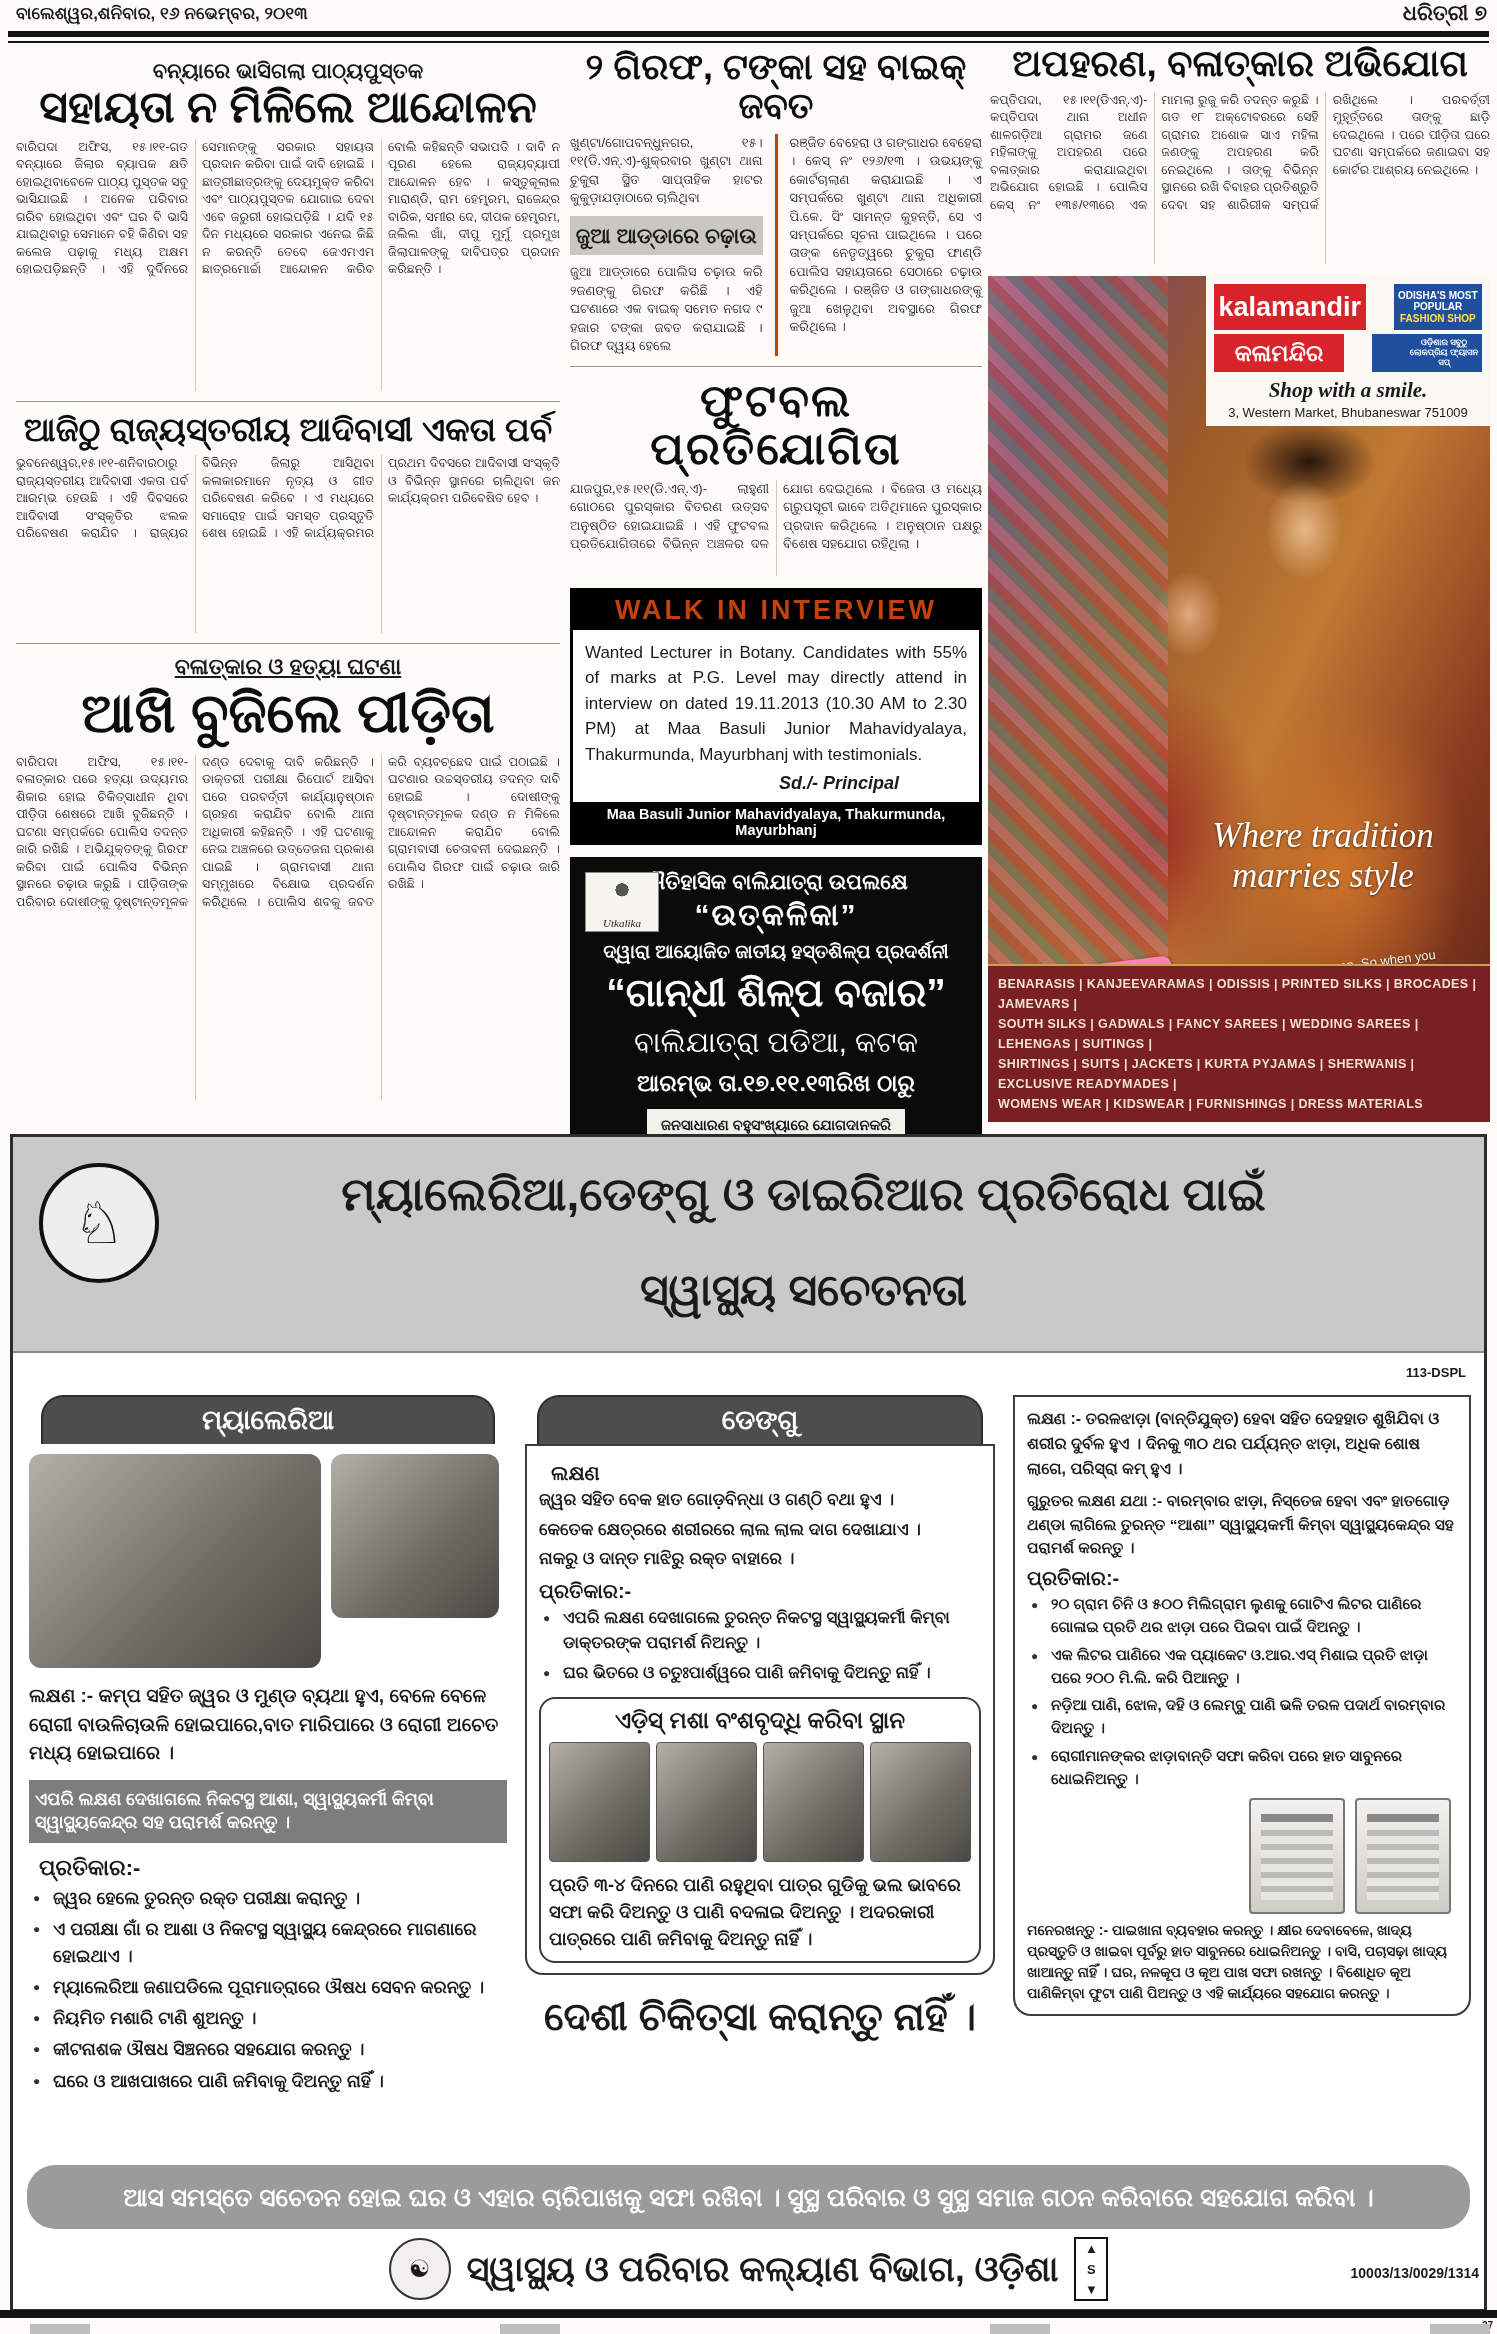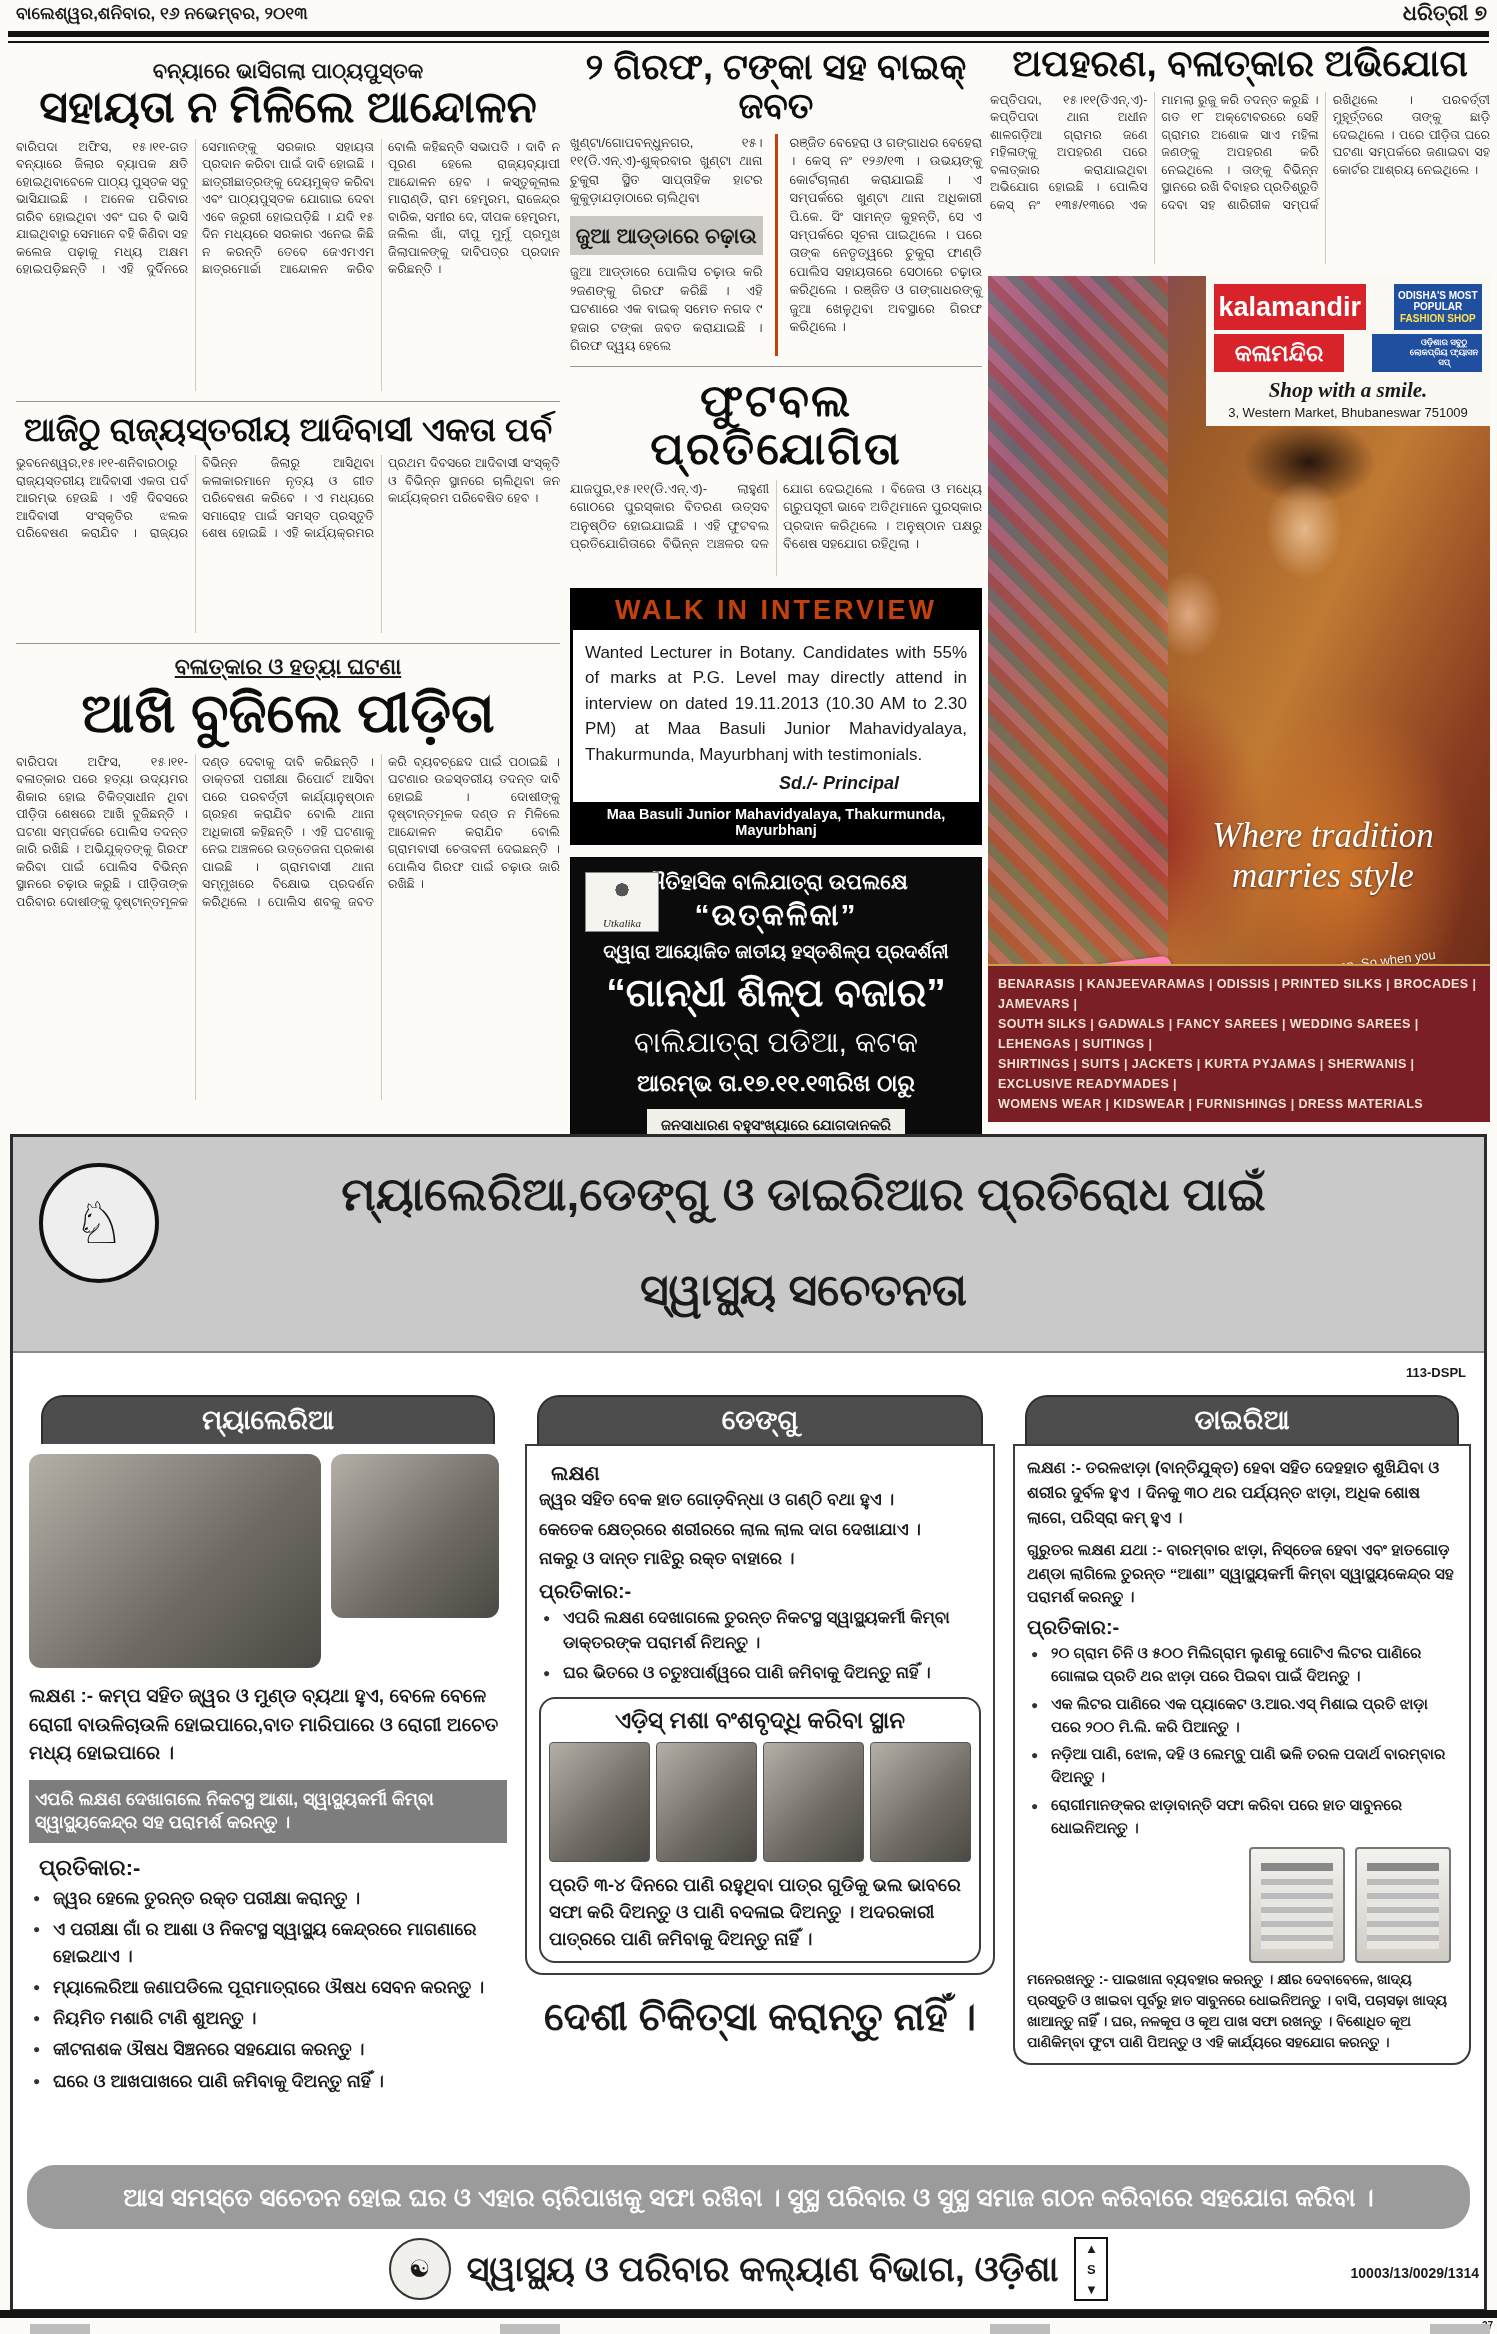--- a/index.html
+++ b/index.html
@@ -329,21 +329,20 @@
             <div class="photo"></div>
             <div class="photo"></div>
           </div>
           <div class="breed-note">ପ୍ରତି ୩-୪ ଦିନରେ ପାଣି ରହୁଥିବା ପାତ୍ର ଗୁଡିକୁ ଭଲ ଭାବରେ ସଫା କରି ଦିଅନ୍ତୁ ଓ ପାଣି ବଦଳାଇ ଦିଅନ୍ତୁ । ଅଦରକାରୀ ପାତ୍ରରେ ପାଣି ଜମିବାକୁ ଦିଅନ୍ତୁ ନାହିଁ ।</div>
         </div>
       </div>
       <div class="h-warning">ଦେଶୀ ଚିକିତ୍ସା କରାନ୍ତୁ ନାହିଁ ।</div>
     </div>
 
     <div class="h-col" style="left:1000px;width:458px;">
-      <div class="h-tab" style="width:94%;margin:0 auto;">ଡାଇରିଆ</div>
       <div class="h-bordered">
         <div style="font-size:16px;font-weight:bold;line-height:1.55;">ଲକ୍ଷଣ :- ତରଳଝାଡ଼ା (ବାନ୍ତିଯୁକ୍ତ) ହେବା ସହିତ ଦେହହାତ ଶୁଖିଯିବା ଓ ଶରୀର ଦୁର୍ବଳ ହୁଏ । ଦିନକୁ ୩୦ ଥର ପର୍ଯ୍ୟନ୍ତ ଝାଡ଼ା, ଅଧିକ ଶୋଷ ଲାଗେ, ପରିସ୍ରା କମ୍ ହୁଏ ।</div>
         <div style="font-size:15.5px;font-weight:bold;line-height:1.5;margin-top:8px;">ଗୁରୁତର ଲକ୍ଷଣ ଯଥା :- ବାରମ୍ବାର ଝାଡ଼ା, ନିସ୍ତେଜ ହେବା ଏବଂ ହାତଗୋଡ଼ ଥଣ୍ଡା ଲାଗିଲେ ତୁରନ୍ତ “ଆଶା” ସ୍ୱାସ୍ଥ୍ୟକର୍ମୀ କିମ୍ବା ସ୍ୱାସ୍ଥ୍ୟକେନ୍ଦ୍ର ସହ ପରାମର୍ଶ କରନ୍ତୁ ।</div>
         <div style="font-size:20px;font-weight:bold;margin:8px 0 0;">ପ୍ରତିକାର:-</div>
         <ul class="h-list" style="margin-top:2px;">
           <li style="font-size:15px;">୨୦ ଗ୍ରାମ ଚିନି ଓ ୫୦୦ ମିଲିଗ୍ରାମ ଲୁଣକୁ ଗୋଟିଏ ଲିଟର ପାଣିରେ ଗୋଳାଇ ପ୍ରତି ଥର ଝାଡ଼ା ପରେ ପିଇବା ପାଇଁ ଦିଅନ୍ତୁ ।</li>
           <li style="font-size:15px;">ଏକ ଲିଟର ପାଣିରେ ଏକ ପ୍ୟାକେଟ ଓ.ଆର.ଏସ୍ ମିଶାଇ ପ୍ରତି ଝାଡ଼ା ପରେ ୨୦୦ ମି.ଲି. କରି ପିଆନ୍ତୁ ।</li>
           <li style="font-size:15px;">ନଡ଼ିଆ ପାଣି, ଝୋଳ, ଦହି ଓ ଲେମ୍ବୁ ପାଣି ଭଳି ତରଳ ପଦାର୍ଥ ବାରମ୍ବାର ଦିଅନ୍ତୁ ।</li>
           <li style="font-size:15px;">ରୋଗୀମାନଙ୍କର ଝାଡ଼ାବାନ୍ତି ସଫା କରିବା ପରେ ହାତ ସାବୁନରେ ଧୋଇନିଅନ୍ତୁ ।</li>
         </ul>

